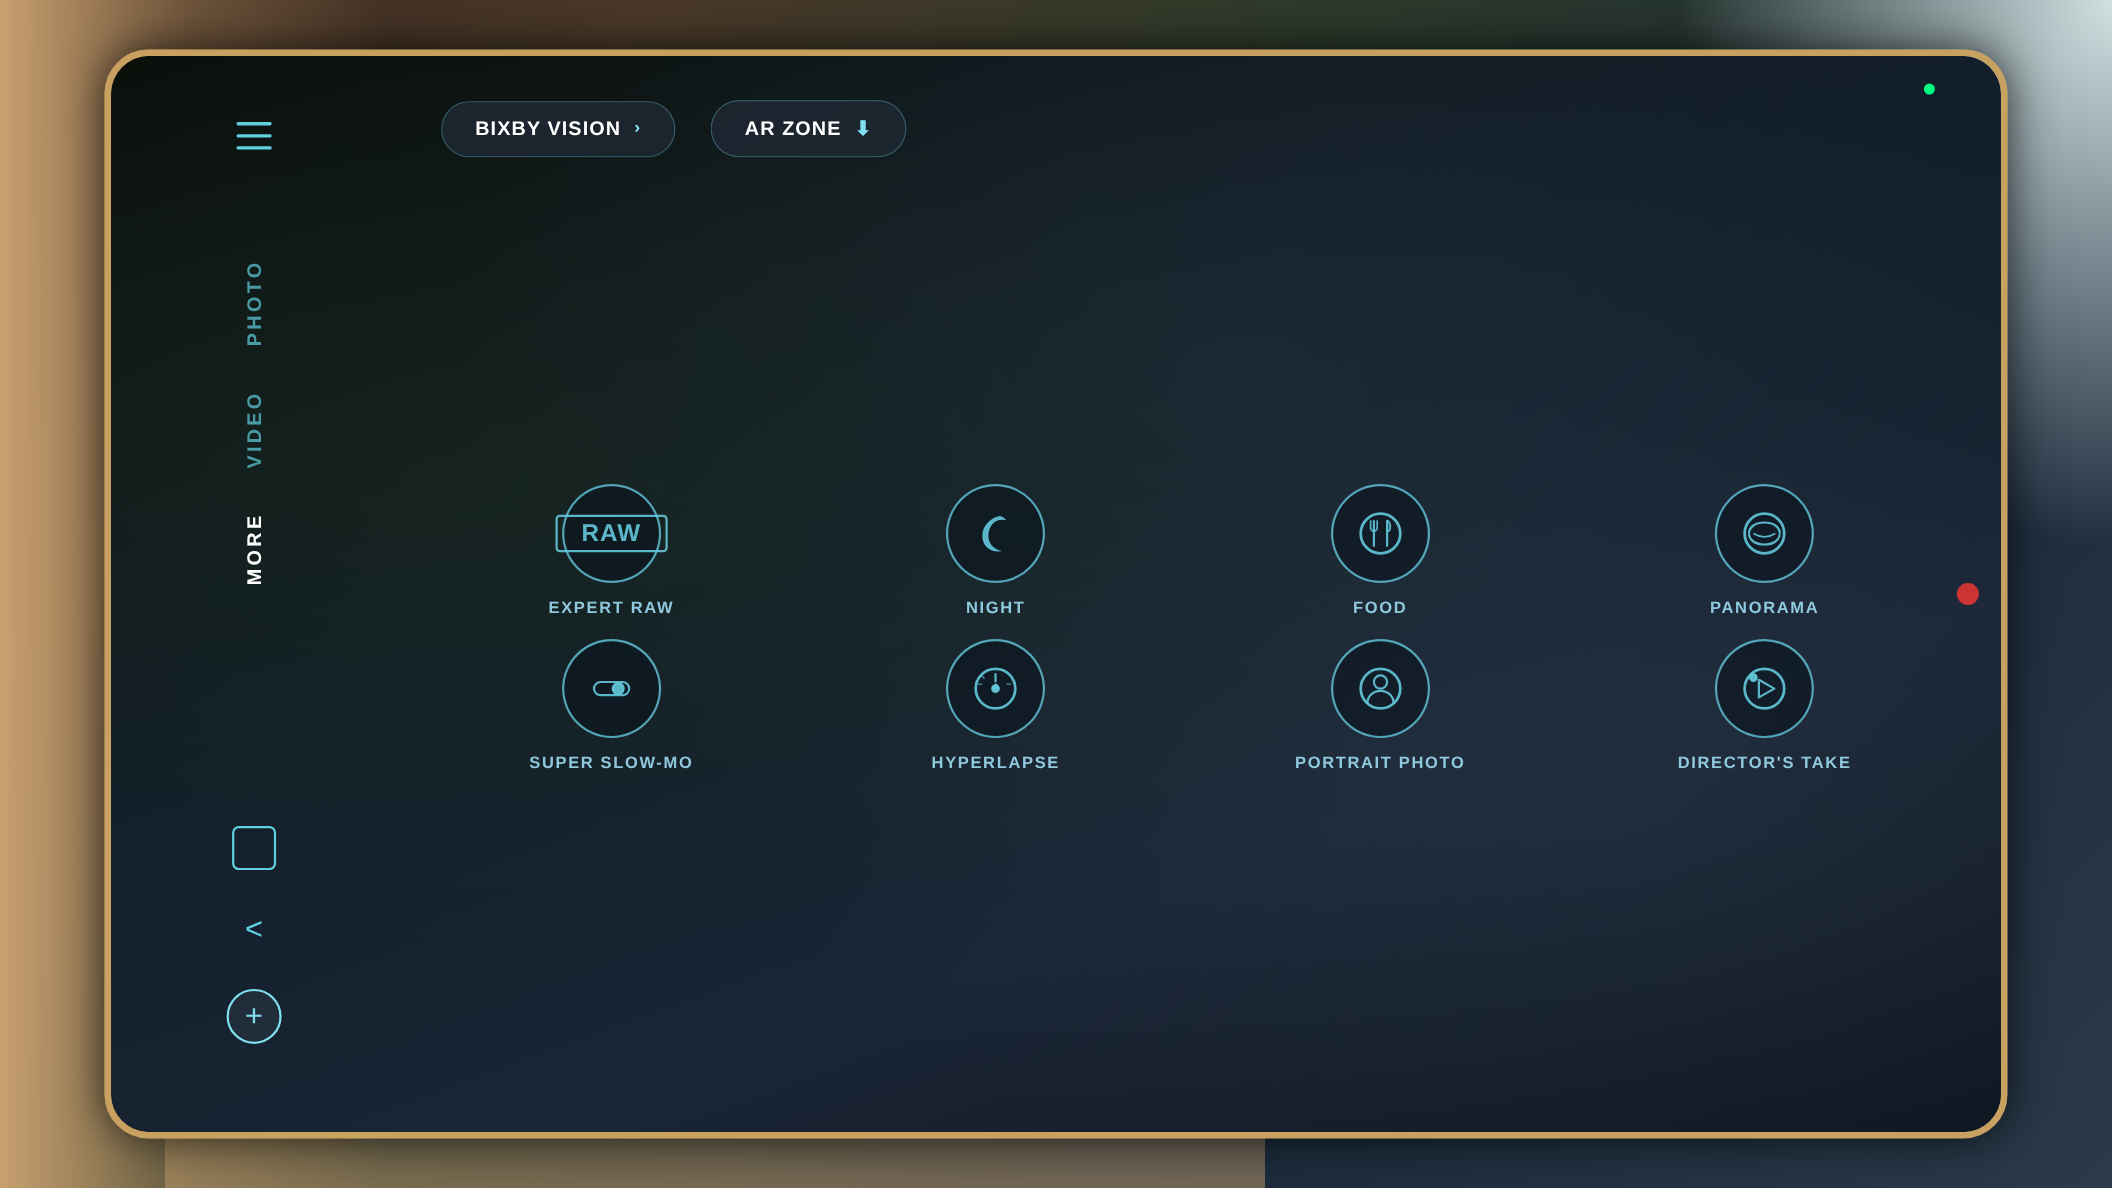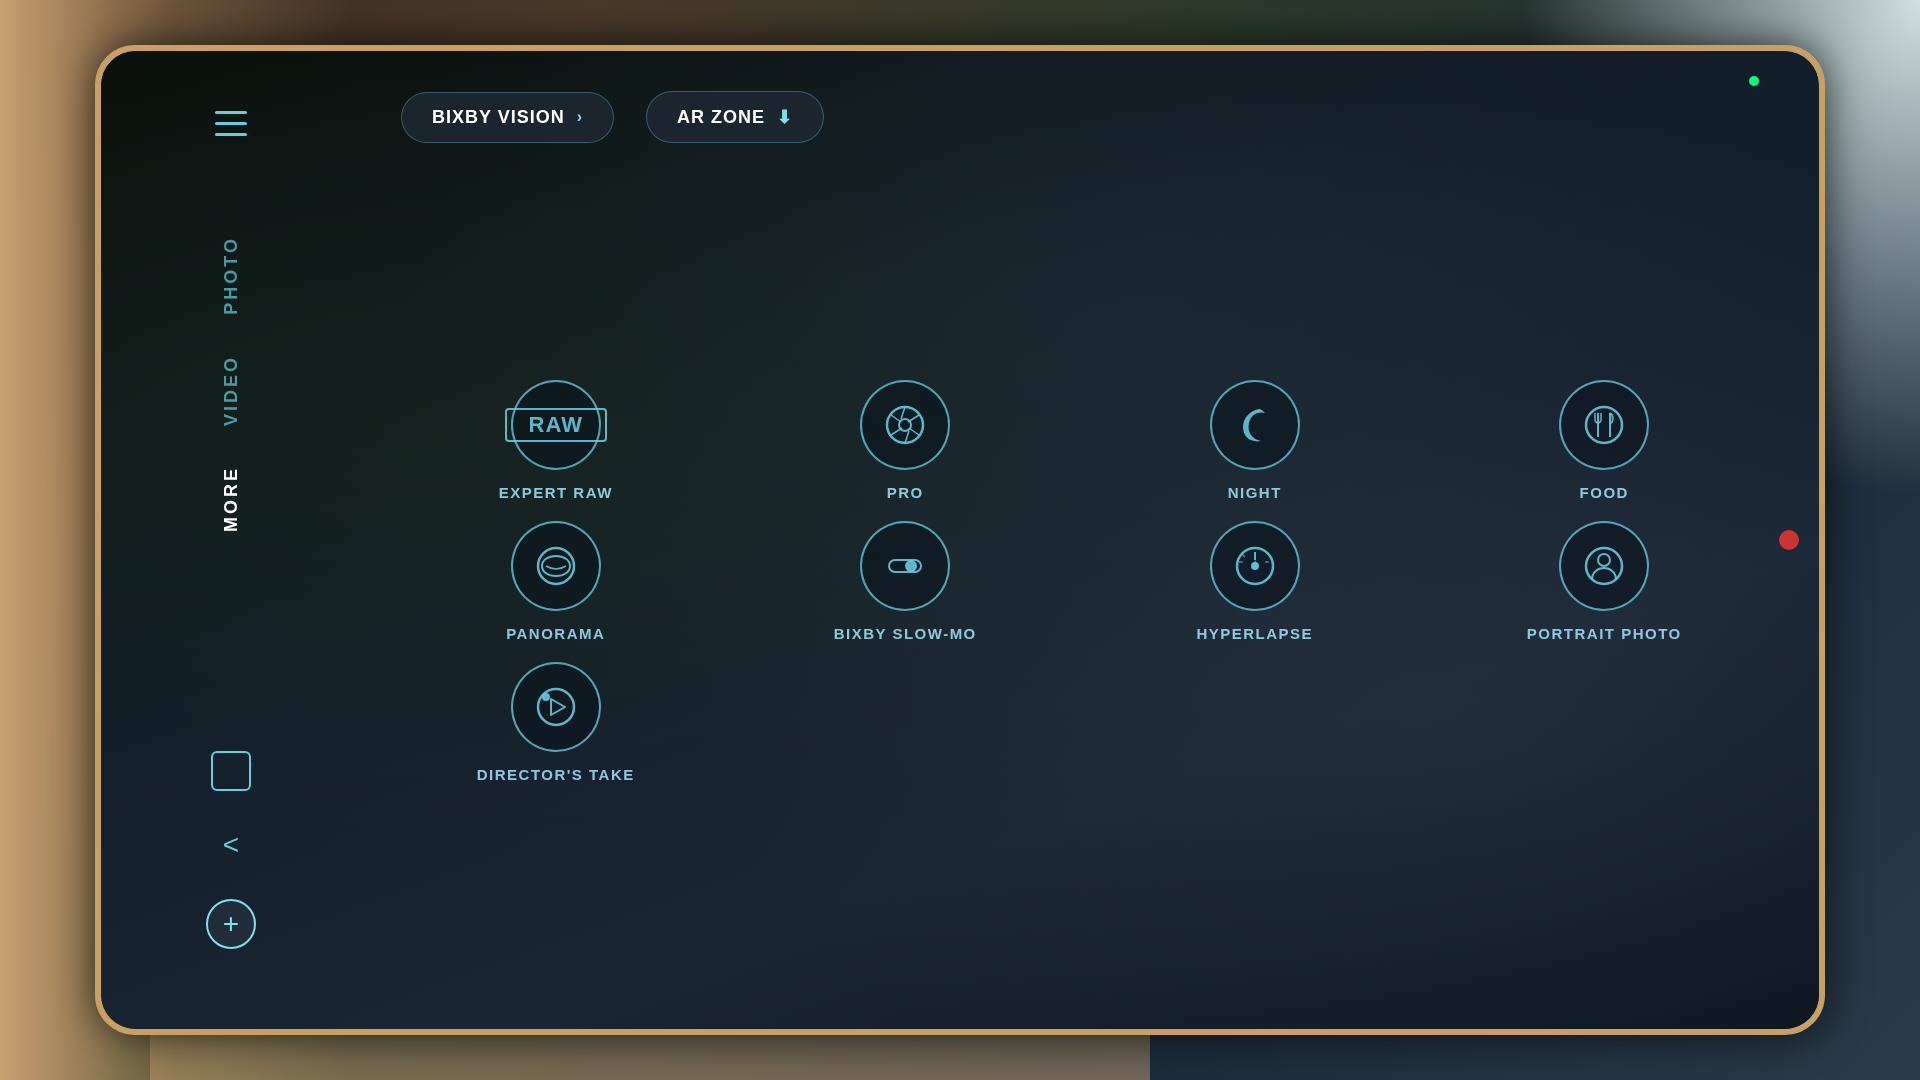--- a/index.html
+++ b/index.html
@@ -383,35 +383,20 @@
 
       <div class="modes-grid">
 
         <div class="mode-item">
           <div class="raw-icon">
             <span class="raw-text">RAW</span>
           </div>
           <span class="mode-label">EXPERT RAW</span>
         </div>
 
-        <div class="mode-item">
-          <div class="mode-icon-circle">
-            <svg viewBox="0 0 48 48">
-              <circle cx="24" cy="24" r="18" stroke="rgba(100,200,220,0.9)" stroke-width="2.5" fill="none"></circle>
-              <circle cx="24" cy="24" r="6" stroke="rgba(100,200,220,0.9)" stroke-width="2" fill="none"></circle>
-              <line x1="24" y1="6" x2="20" y2="18" stroke="rgba(100,200,220,0.9)" stroke-width="1.5"></line>
-              <line x1="38" y1="14" x2="27" y2="21" stroke="rgba(100,200,220,0.9)" stroke-width="1.5"></line>
-              <line x1="38" y1="34" x2="28" y2="27" stroke="rgba(100,200,220,0.9)" stroke-width="1.5"></line>
-              <line x1="24" y1="42" x2="28" y2="30" stroke="rgba(100,200,220,0.9)" stroke-width="1.5"></line>
-              <line x1="10" y1="34" x2="21" y2="27" stroke="rgba(100,200,220,0.9)" stroke-width="1.5"></line>
-              <line x1="10" y1="14" x2="20" y2="21" stroke="rgba(100,200,220,0.9)" stroke-width="1.5"></line>
-            </svg>
-          </div>
-          <span class="mode-label">PRO</span>
-        </div>
 
 
         <div class="mode-item">
           <div class="mode-icon-circle">
             <svg viewBox="0 0 48 48">
               <path d="M28 8 C18 10 12 18 12 26 C12 36 20 42 30 40 C20 38 16 30 18 22 C20 14 26 10 34 12 C32 10 30 8 28 8 Z" fill="rgba(100,200,220,0.9)" stroke="none"></path>
             </svg>
           </div>
           <span class="mode-label">NIGHT</span>
         </div>
@@ -446,21 +431,21 @@
           <span class="mode-label">PANORAMA</span>
         </div>
 
         <div class="mode-item">
           <div class="mode-icon-circle">
             <svg viewBox="0 0 48 48">
               <rect x="8" y="18" width="32" height="12" rx="6" stroke="rgba(100,200,220,0.9)" stroke-width="2" fill="none"></rect>
               <circle cx="30" cy="24" r="5" fill="rgba(100,200,220,0.9)"></circle>
             </svg>
           </div>
-          <span class="mode-label">BIXBY SLOW-MO</span>
+          <span class="mode-label">SUPER SLOW-MO</span>
         </div>
 
 
         <div class="mode-item">
           <div class="mode-icon-circle">
             <svg viewBox="0 0 48 48">
               <circle cx="24" cy="24" r="18" stroke="rgba(100,200,220,0.9)" stroke-width="2.5" fill="none"></circle>
               <circle cx="24" cy="24" r="3" fill="rgba(100,200,220,0.9)"></circle>
               <path d="M24 10 L24 18" stroke="rgba(100,200,220,0.9)" stroke-width="2"></path>
               <path d="M24 18 L28 24 L22 26 L24 18" fill="rgba(100,200,220,0.7)" stroke="none"></path>

